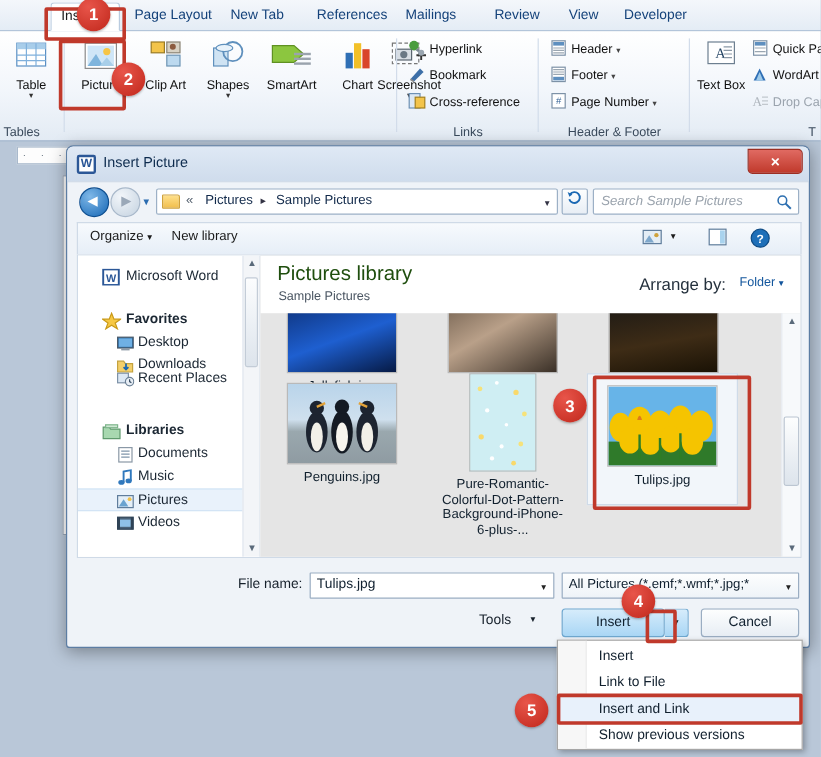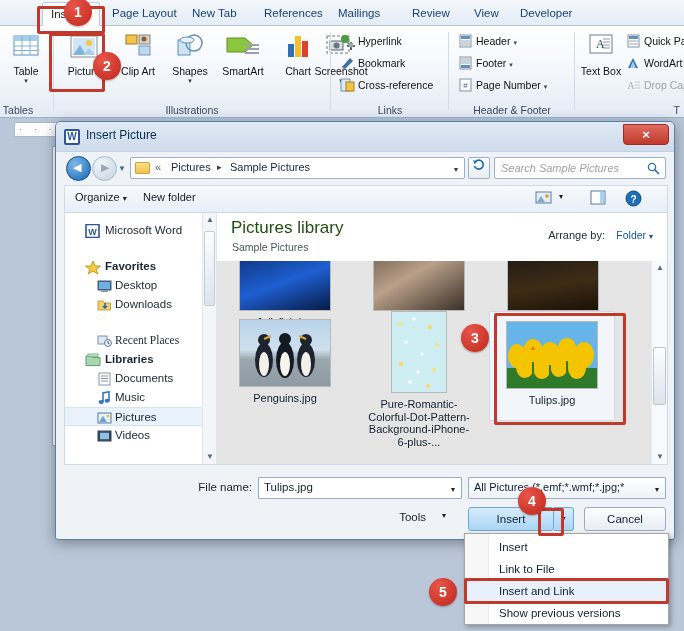--- a/index.html
+++ b/index.html
@@ -166,21 +166,21 @@
   .navscroll .thumb { position:absolute; left:1px; top:18px; width:11px; height:75px; background:linear-gradient(#fcfdfe,#dde4ec); border:1px solid #c3ccd7; border-radius:2px; }
   .sb-arrow { position:absolute; left:2px; width:10px; height:10px; font-size:8px; color:#5a6a7a; text-align:center; line-height:10px;}
 
   .filepane {
     position:absolute; left:152px; top:0; right:0; height:100%;
     background:#e5e5e5; overflow:hidden;
   }
   .lib-head { position:absolute; left:0; top:0; width:100%; height:48px; background:#fff; }
   .lib-title { position:absolute; left:14px; top:5px; font-size:17px; color:#1f4e0e; }
   .lib-sub { position:absolute; left:15px; top:28px; font-size:10.5px; color:#4a5562; }
-  .arr-by { position:absolute; right:62px; top:16px; font-size:11px; color:#25313d; }
+  .arr-by { position:absolute; right:62px; top:16px; font-size:14px; color:#25313d; }
   .arr-val { position:absolute; right:14px; top:16px; font-size:10.5px; color:#12559c; cursor:pointer;margin-left:16px; }
 
   .grid { position:absolute; left:0; top:48px; right:16px; bottom:0; overflow:hidden; }
   .tile { position:absolute; width:128px; text-align:center; cursor:pointer; }
   .tile.sel { background:#f2f6fa; border:1px solid #cfdbe8; }
   .thumb-img { margin:0 auto; display:block; border:1px solid #b9b9b9; background:#fff; }
   .tile .fn { display:block; font-size:11px; color:#11202e; line-height:12.5px; margin-top:5px; }
 
   .gridscroll { position:absolute; right:0; top:48px; width:16px; bottom:0; background:#f7f9fb; border-left:1px solid #e6eaef; }
   .gridscroll .thumb2 { position:absolute; left:1px; top:86px; width:13px; height:58px; background:linear-gradient(#fdfefe,#dde4ec); border:1px solid #bcc6d2; border-radius:2px; }
@@ -328,21 +328,20 @@
             <rect x="8" y="6" width="22" height="17" fill="none" stroke="#777" stroke-dasharray="3,2"></rect>
             <rect x="11" y="11" width="13" height="9" fill="#d7dde3" stroke="#5a6670"></rect>
             <circle cx="17.5" cy="15.5" r="3" fill="#6a7884"></circle>
             <path d="M32 12 v8 M28 16 h8" stroke="#333" stroke-width="1.6"></path>
           </svg>
         </span>
         <span class="lbl">Screenshot</span>
         <span class="caret">▾</span>
       </div>
 
-      <div class="rgroup-title">Illustrations</div>
     </div>
     <div class="rgroup-sep" style="left:330px;"></div>
 
     <div class="rgroup" style="left:334px;width:112px;">
       <div class="btn-sm" style="left:6px;top:6px;">
         <span class="si">
           <svg width="15" height="14" viewBox="0 0 15 14">
               <circle cx="5" cy="5" r="4" fill="#4a9c3e"></circle>
               <path d="M7 8 l5 4" stroke="#7a8691" stroke-width="2"></path>
               <circle cx="11" cy="11" r="2.5" fill="#9aa6b1"></circle>
@@ -491,21 +490,21 @@
         <svg width="13" height="13" viewBox="0 0 13 13">
             <circle cx="5" cy="5" r="3.6" fill="none" stroke="#2d6fb0" stroke-width="1.3"></circle>
             <line x1="7.6" y1="7.6" x2="12" y2="12" stroke="#2d6fb0" stroke-width="1.6"></line>
           </svg>
       </span>
     </div>
   </div>
 
   <div class="org-bar">
     <div class="org-item" style="left:10px;"><span>Organize</span> <span style="font-size:8px;">▾</span></div>
-    <div class="org-item" style="left:78px;"><span>New folder</span></div>
+    <div class="org-item" style="left:78px;"><span>New library</span></div>
     <div class="vi-btn" style="left:470px;">
       <svg width="18" height="16" viewBox="0 0 18 16">
           <rect x="1" y="2" width="15" height="11" fill="#e4edf5" stroke="#5f7d9c"></rect>
           <path d="M2 12 L6 6 L10 12 Z" fill="#7fa8cc"></path>
           <circle cx="12" cy="6" r="1.8" fill="#cfa23c"></circle>
         </svg>
     </div>
     <div class="org-item" style="left:494px;top:6px;font-size:8px;"><span>▾</span></div>
     <div class="vi-btn" style="left:524px;">
       <svg width="18" height="16" viewBox="0 0 18 16">
@@ -546,21 +545,21 @@
             </svg></span>
         <span class="nl" style="left:50px;">Desktop</span>
       </div>
       <div class="nav-item" style="top:82px;">
         <span class="ni" style="left:32px;"><svg width="15" height="14" viewBox="0 0 15 14">
               <path d="M1 3 h5 l1.5 2 h6 v7 h-12.5 Z" fill="#f3cf6a" stroke="#c4a23f"></path>
               <path d="M8 5 v4 M6 8 l2 2 l2 -2" stroke="#1a68b3" stroke-width="1.5" fill="none"></path>
             </svg></span>
         <span class="nl" style="left:50px;">Downloads</span>
       </div>
-      <div class="nav-item" style="top:118px;font-family:Liberation Serif, serif;">
+      <div class="nav-item" style="top:93px;">
         <span class="ni" style="left:32px;"><svg width="15" height="14" viewBox="0 0 15 14">
               <rect x="1" y="2" width="9" height="8" fill="#dce8f4" stroke="#7d92a7"></rect>
               <circle cx="11" cy="9" r="3.5" fill="#e8eef5" stroke="#6b8095"></circle>
               <path d="M11 7 v2 l1.5 1" stroke="#3a5066" fill="none"></path>
             </svg></span>
         <span class="nl" style="left:50px;">Recent Places</span>
       </div>
 
       <div class="nav-item nav-head" style="top:137px;">
         <span class="ni" style="left:20px;"><svg width="16" height="14" viewBox="0 0 16 14">

